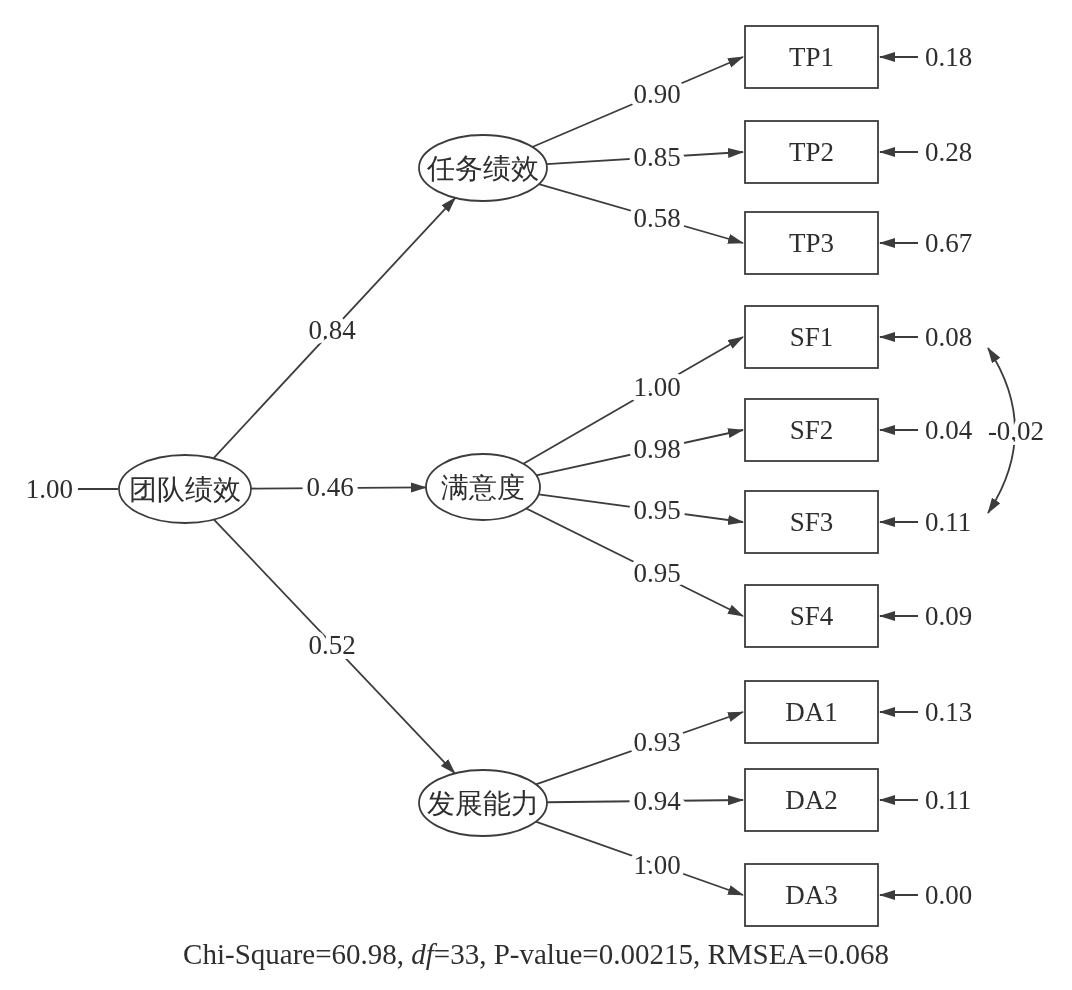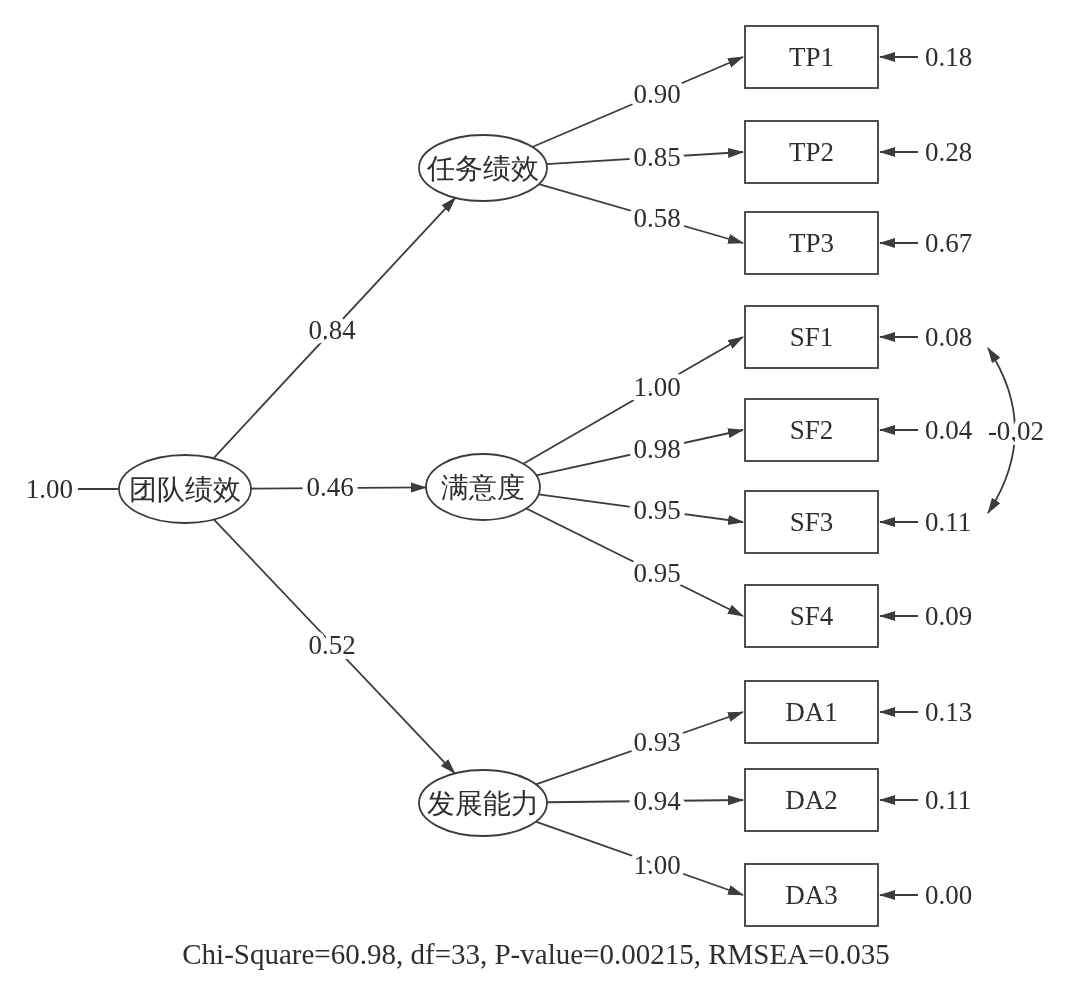--- a/index.html
+++ b/index.html
@@ -25,21 +25,21 @@
   }
   .caption{
     position:absolute;
     left:0; right:0;
     top:938px;
     text-align:center;
     font-family:"Liberation Serif","DejaVu Serif",serif;
     font-size:29px;
     color:#2e2e2e;
   }
-  .caption .it{}
+  .caption .it{font-style:italic;}
 </style>
 </head>
 <body>
 
 <div class="canvas">
   <svg width="1072" height="940" viewBox="0 0 1072 940">
     <defs>
       <marker id="arrow" markerUnits="userSpaceOnUse" markerWidth="18" markerHeight="12" refX="15" refY="5" orient="auto-start-reverse">
         <path d="M0,0 L16,5 L0,10 z" fill="#3c3c3c"></path>
       </marker>
@@ -120,15 +120,15 @@
         <rect x="745" y="864" width="133" height="62" fill="none" stroke="#3c3c3c" stroke-width="1.8"></rect>
         <text x="811.5" y="895" text-anchor="middle" dominant-baseline="central">DA3</text>
         <line x1="918" y1="895" x2="880" y2="895" stroke="#3c3c3c" stroke-width="1.8" marker-end="url(#arrow)"></line>
         <text x="925" y="895" text-anchor="start" dominant-baseline="central">0.00</text>
         <path d="M 988 348 Q 1042 430.5 988 513" fill="none" stroke="#3c3c3c" stroke-width="1.8" marker-start="url(#arrow)" marker-end="url(#arrow)"></path>
         <text x="1016" y="430.5" text-anchor="middle" dominant-baseline="central" class="halo">-0.02</text>
       </g>
   </svg>
 
   <div class="caption">
-    <span>Chi-Square=60.98, </span><span class="it">df</span><span>=33, P-value=0.00215, RMSEA=0.035</span>
+    <span>Chi-Square=60.98, </span><span class="it">df</span><span>=33, P-value=0.00215, RMSEA=0.068</span>
   </div>
 </div>
 
 </body></html>

